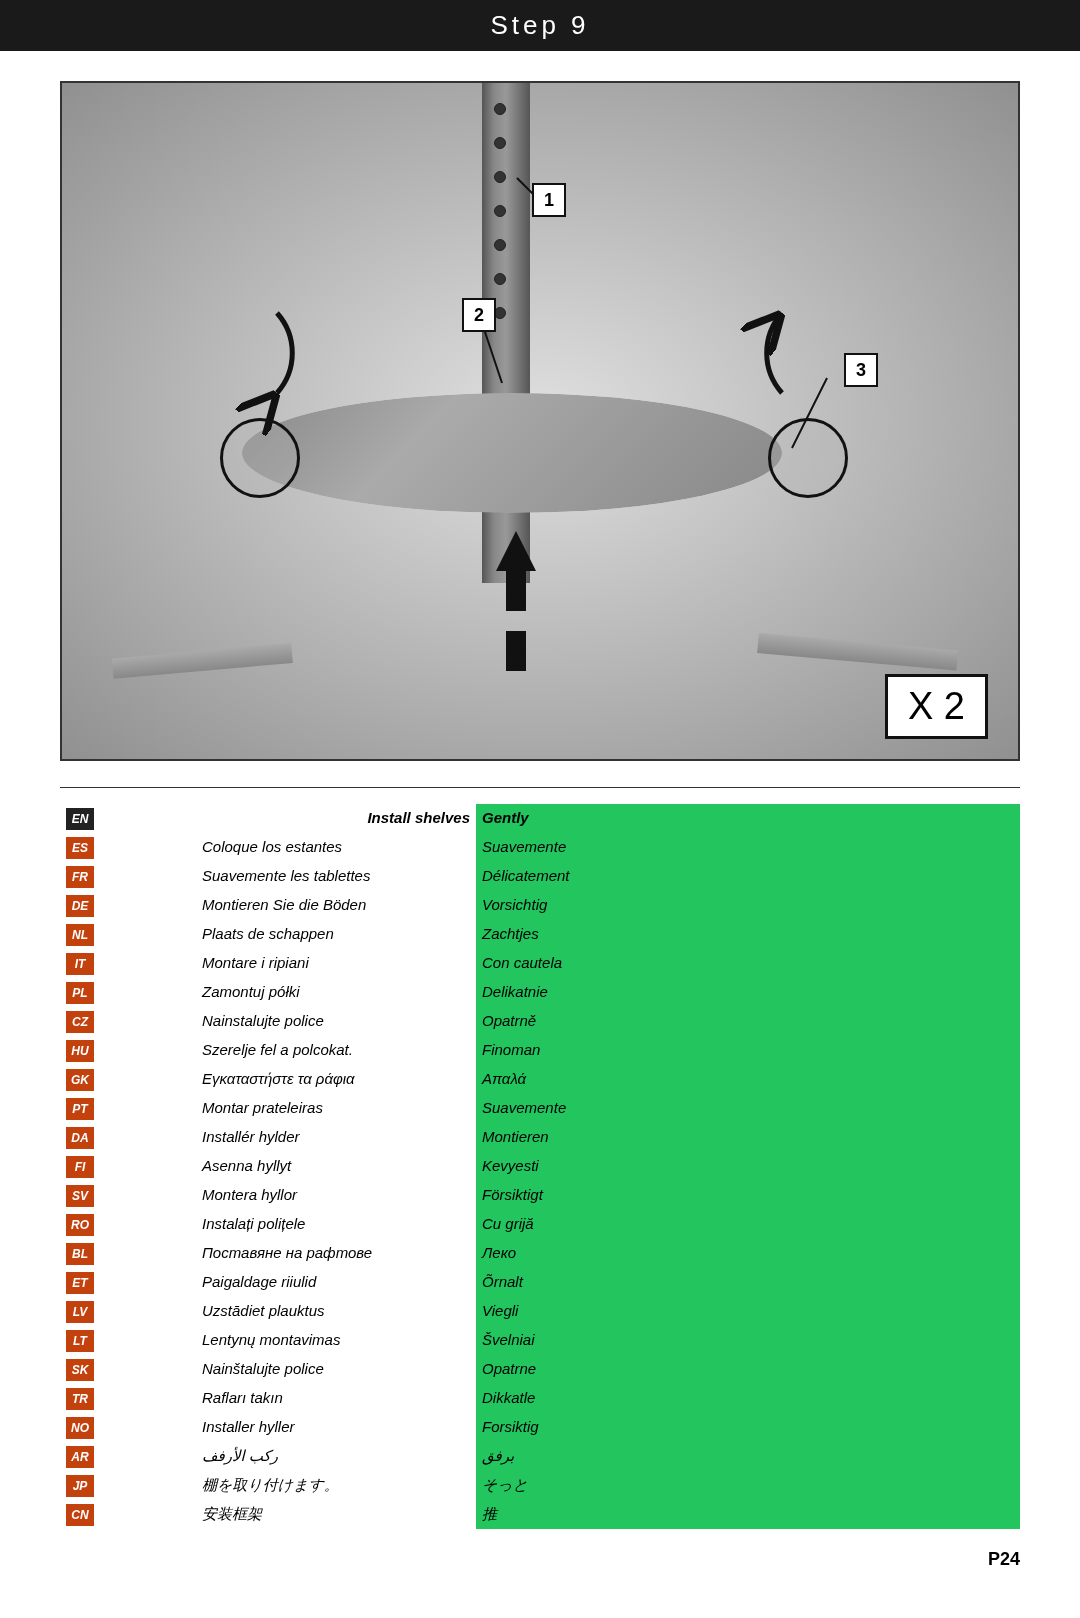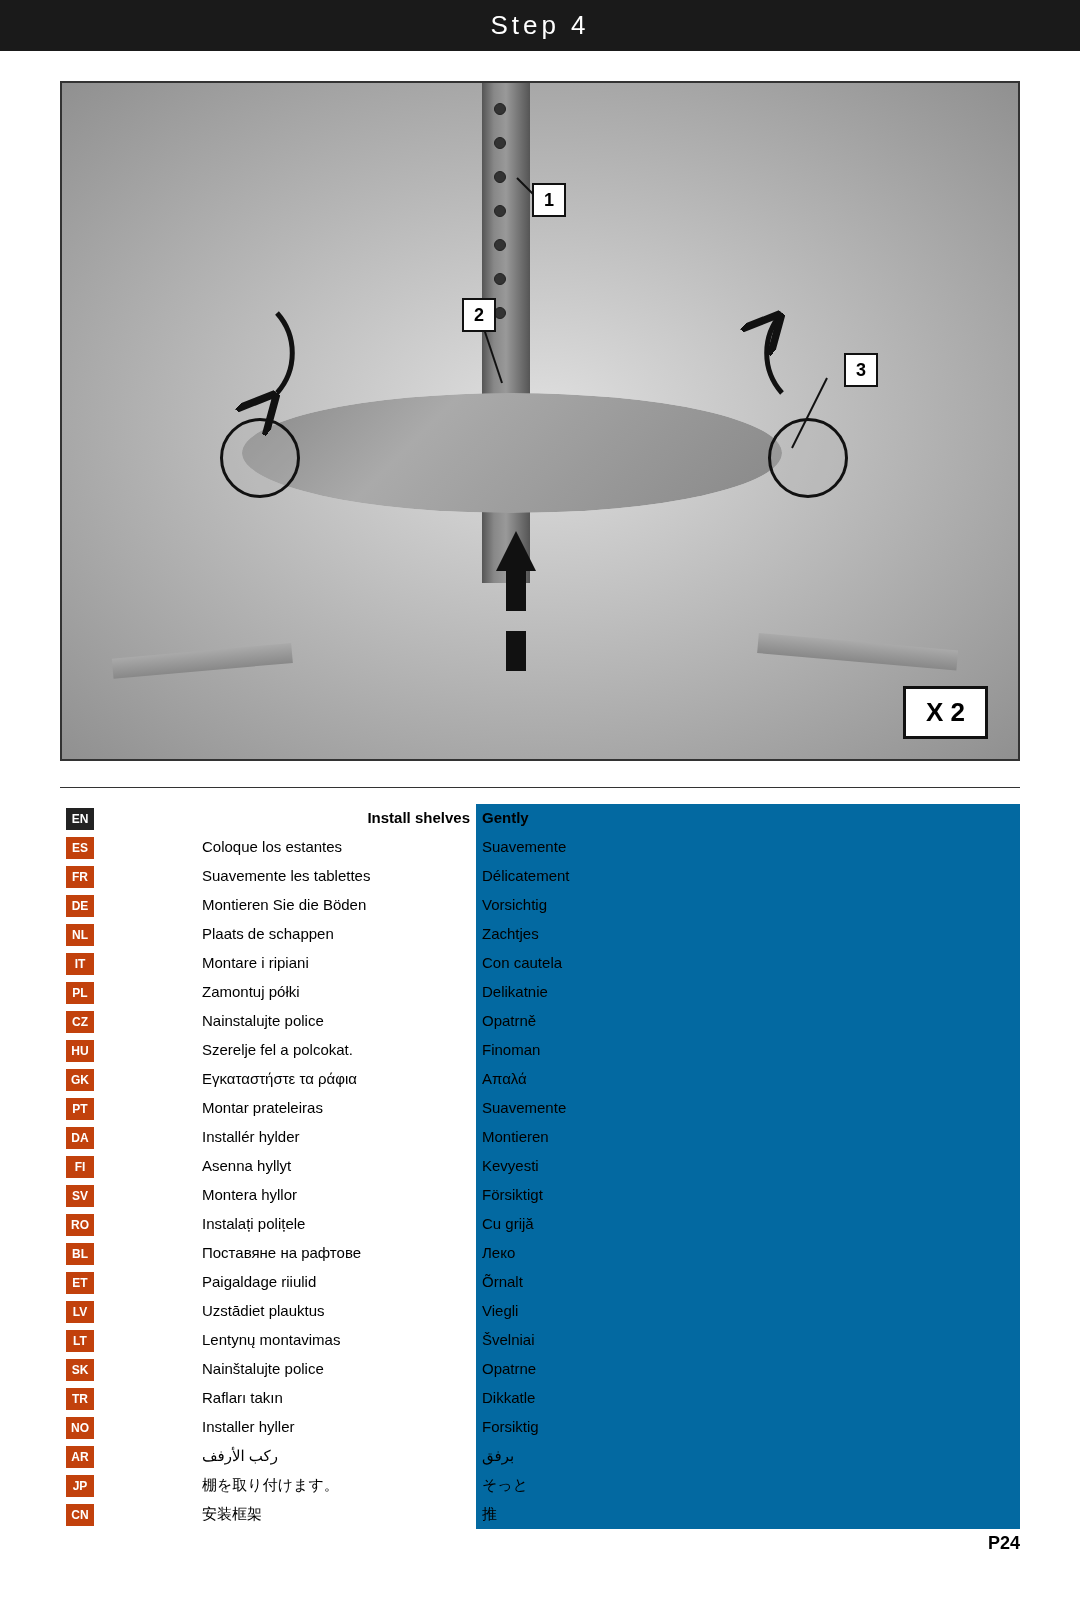--- a/index.html
+++ b/index.html
@@ -120,22 +120,22 @@
     }
 
     
     .x2-badge {
       position: absolute;
       right: 30px;
       bottom: 20px;
       background: #fff;
       border: 3px solid #111;
       padding: 8px 20px;
-      font-size: 26px;
-      font-weight: bold;
+      font-size: 38px;
+      font-weight: normal;
     }
 
     
     .screw-left {
       position: absolute;
       left: 158px;
       top: 335px;
       width: 80px;
       height: 80px;
       border: 3px solid #111;
@@ -156,22 +156,23 @@
     
     .badge-1 { top: 100px; left: 470px; }
     
     .badge-2 { top: 215px; left: 400px; }
     
     .badge-3 { top: 270px; right: 140px; }
 
     
     .instructions {
       width: 960px;
-      margin: 10px auto 4px;
+      margin: 10px auto 20px;
       border-collapse: collapse;
+      font-style: italic;
     }
     .instructions-table {
       width: 100%;
       border-collapse: collapse;
     }
     .instructions-table tr td {
       padding: 3px 6px;
       font-size: 15px;
       line-height: 1.5;
       border: none;
@@ -189,21 +190,21 @@
     .lang-en .lang-code { background: #222; }
     .instruction-col {
       width: 280px;
       padding-left: 8px;
     }
     .instruction-bold {
       font-weight: bold;
       text-align: right;
     }
     .adverb-col {
-      background: #0369a1;
+      background: #22c55e;
       padding: 2px 10px;
       min-width: 160px;
     }
     .adverb-bold {
       font-weight: bold;
     }
     tr.lang-en .instruction-col { font-weight: bold; }
     tr.lang-en .adverb-col { font-weight: bold; }
 
     
@@ -230,21 +231,21 @@
       top: 0; left: 0;
       width: 960px;
       height: 680px;
       pointer-events: none;
     }
   </style>
 </head>
 <body>
 
 <div class="header">
-  <span class="header-title">Step 4</span>
+  <span class="header-title">Step 9</span>
 </div>
 
 <div class="image-container">
   <div class="photo-bg">
 
     <div class="pole"></div>
     <div class="pole-holes">
       <div class="pole-hole"></div>
       <div class="pole-hole"></div>
       <div class="pole-hole"></div>

